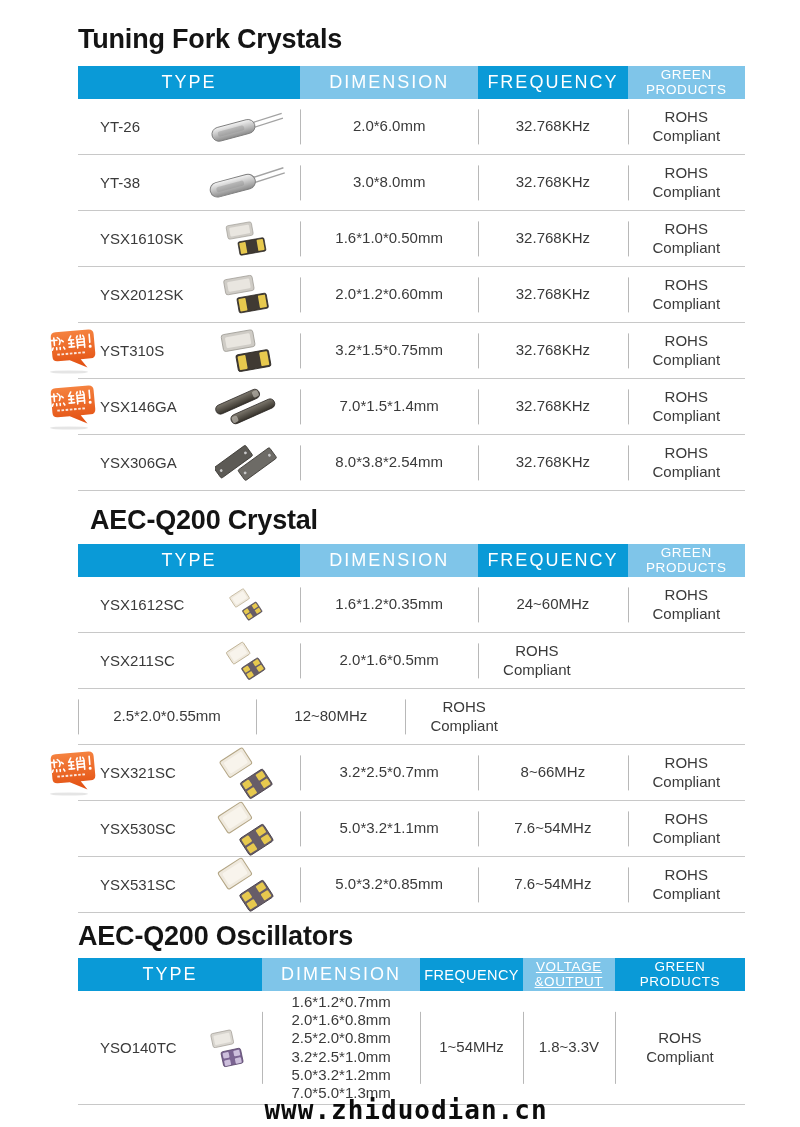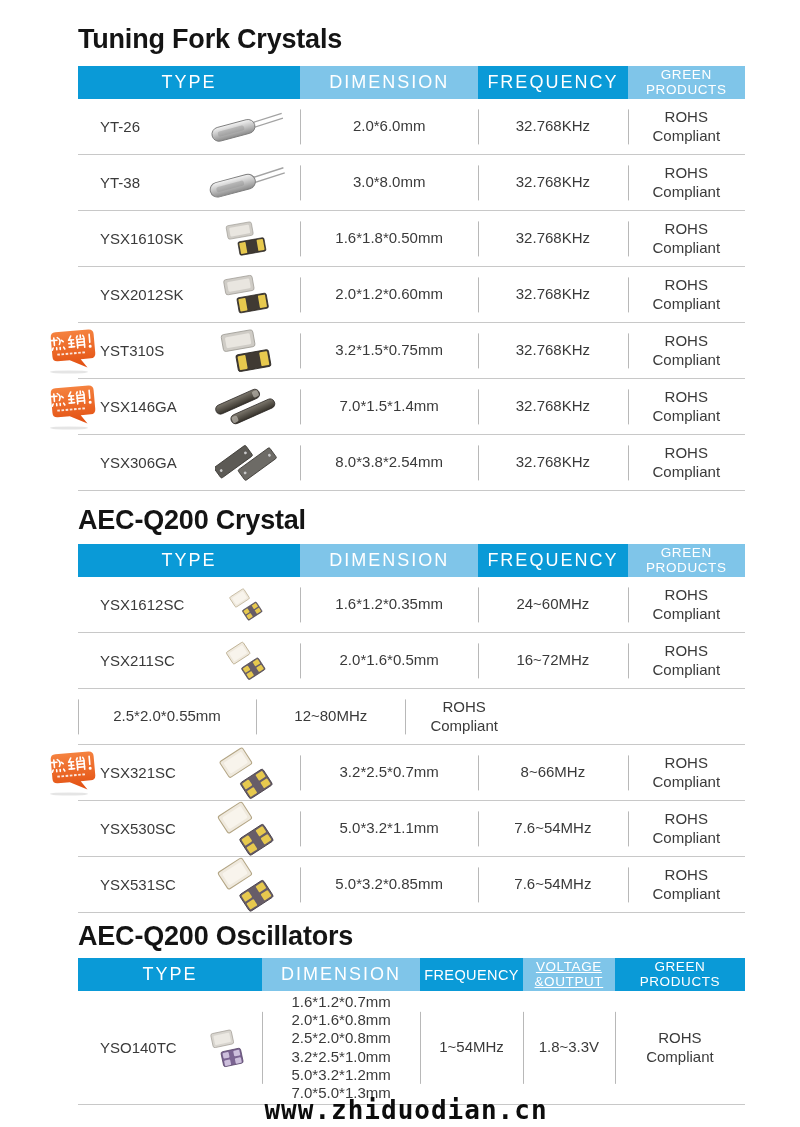--- a/index.html
+++ b/index.html
@@ -1,21 +1,21 @@
 <!DOCTYPE html>
 <html><head>
 <meta charset="utf-8">
 <style>
   html,body{margin:0;padding:0;background:#ffffff;}
   body{width:800px;height:1127px;overflow:hidden;font-family:"Liberation Sans",sans-serif;}
   .page{position:relative;width:800px;height:1127px;background:#fff;}
   .content{position:absolute;left:78px;top:0;width:667px;}
   .sec h2{font-size:27px;line-height:31px;font-weight:700;color:#141414;letter-spacing:-0.2px;margin:0;}
   .sec0 h2{margin:24px 0 11px 0;}
-  .sec1 h2{margin:14px 0 8px 0;}
+  .sec1 h2{margin:14px 0 8px 12px;}
   .sec2 h2{margin:8px 0 6px 0;}
   .thead{display:flex;height:33px;width:100%;}
   .hcell{box-sizing:border-box;display:flex;align-items:center;justify-content:center;text-align:center;color:#fff;height:33px;}
   .hcell.dark{background:#0a9ad7;}
   .hcell.light{background:#7fc5e9;}
   .hlabel{font-size:18px;letter-spacing:2px;white-space:pre-line;}
   .hlabel.two{font-size:13.5px;line-height:1.1;letter-spacing:0.6px;}
   .hlabel.mid{font-size:14.5px;letter-spacing:0.4px;}
   .row{display:flex;position:relative;height:55px;border-bottom:1px solid #c8c8c8;width:100%;}
   .sec2 .row{height:113px;}
@@ -128,21 +128,21 @@
     </g>
     <g transform="rotate(-10 38 36)">
       <rect x="21" y="27" width="33" height="17" rx="2" fill="#403a33" stroke="#27231e" stroke-width="0.8"></rect>
       <rect x="22.5" y="28.5" width="8" height="14" rx="1" fill="#e7c94e"></rect>
       <rect x="44.5" y="28.5" width="8" height="14" rx="1" fill="#e7c94e"></rect>
     </g>
                 </svg>
               </div>
             </div>
             <div class="cell" style="width: 26.7%;">
-              <span class="pre">1.6*1.8*0.50mm</span>
+              <span class="pre">1.6*1.0*0.50mm</span>
             </div>
             <div class="cell" style="width: 22.4%;">
               <span class="pre">32.768KHz</span>
             </div>
             <div class="cell" style="width: 17.6%;">
               <span class="pre">ROHS
 Compliant</span>
             </div>
           </div>
           <div class="row">
@@ -400,23 +400,20 @@
       <rect x="46.5" y="30.5" width="8" height="7" rx="1" fill="#e7c94e"></rect>
       <rect x="30.5" y="39.5" width="8" height="7" rx="1" fill="#e7c94e"></rect>
       <rect x="46.5" y="39.5" width="8" height="7" rx="1" fill="#e7c94e"></rect>
     </g>
                 </svg>
               </div>
             </div>
             <div class="cell" style="width: 26.7%;">
               <span class="pre">2.0*1.6*0.5mm</span>
             </div>
-            <div class="cell" style="width: 22.4%;">
-              <span class="pre">16~72MHz</span>
-            </div>
             <div class="cell" style="width: 17.6%;">
               <span class="pre">ROHS
 Compliant</span>
             </div>
           </div>
           <div class="row">
             <div class="cell" style="width: 26.7%;">
               <span class="pre">2.5*2.0*0.55mm</span>
             </div>
             <div class="cell" style="width: 22.4%;">

